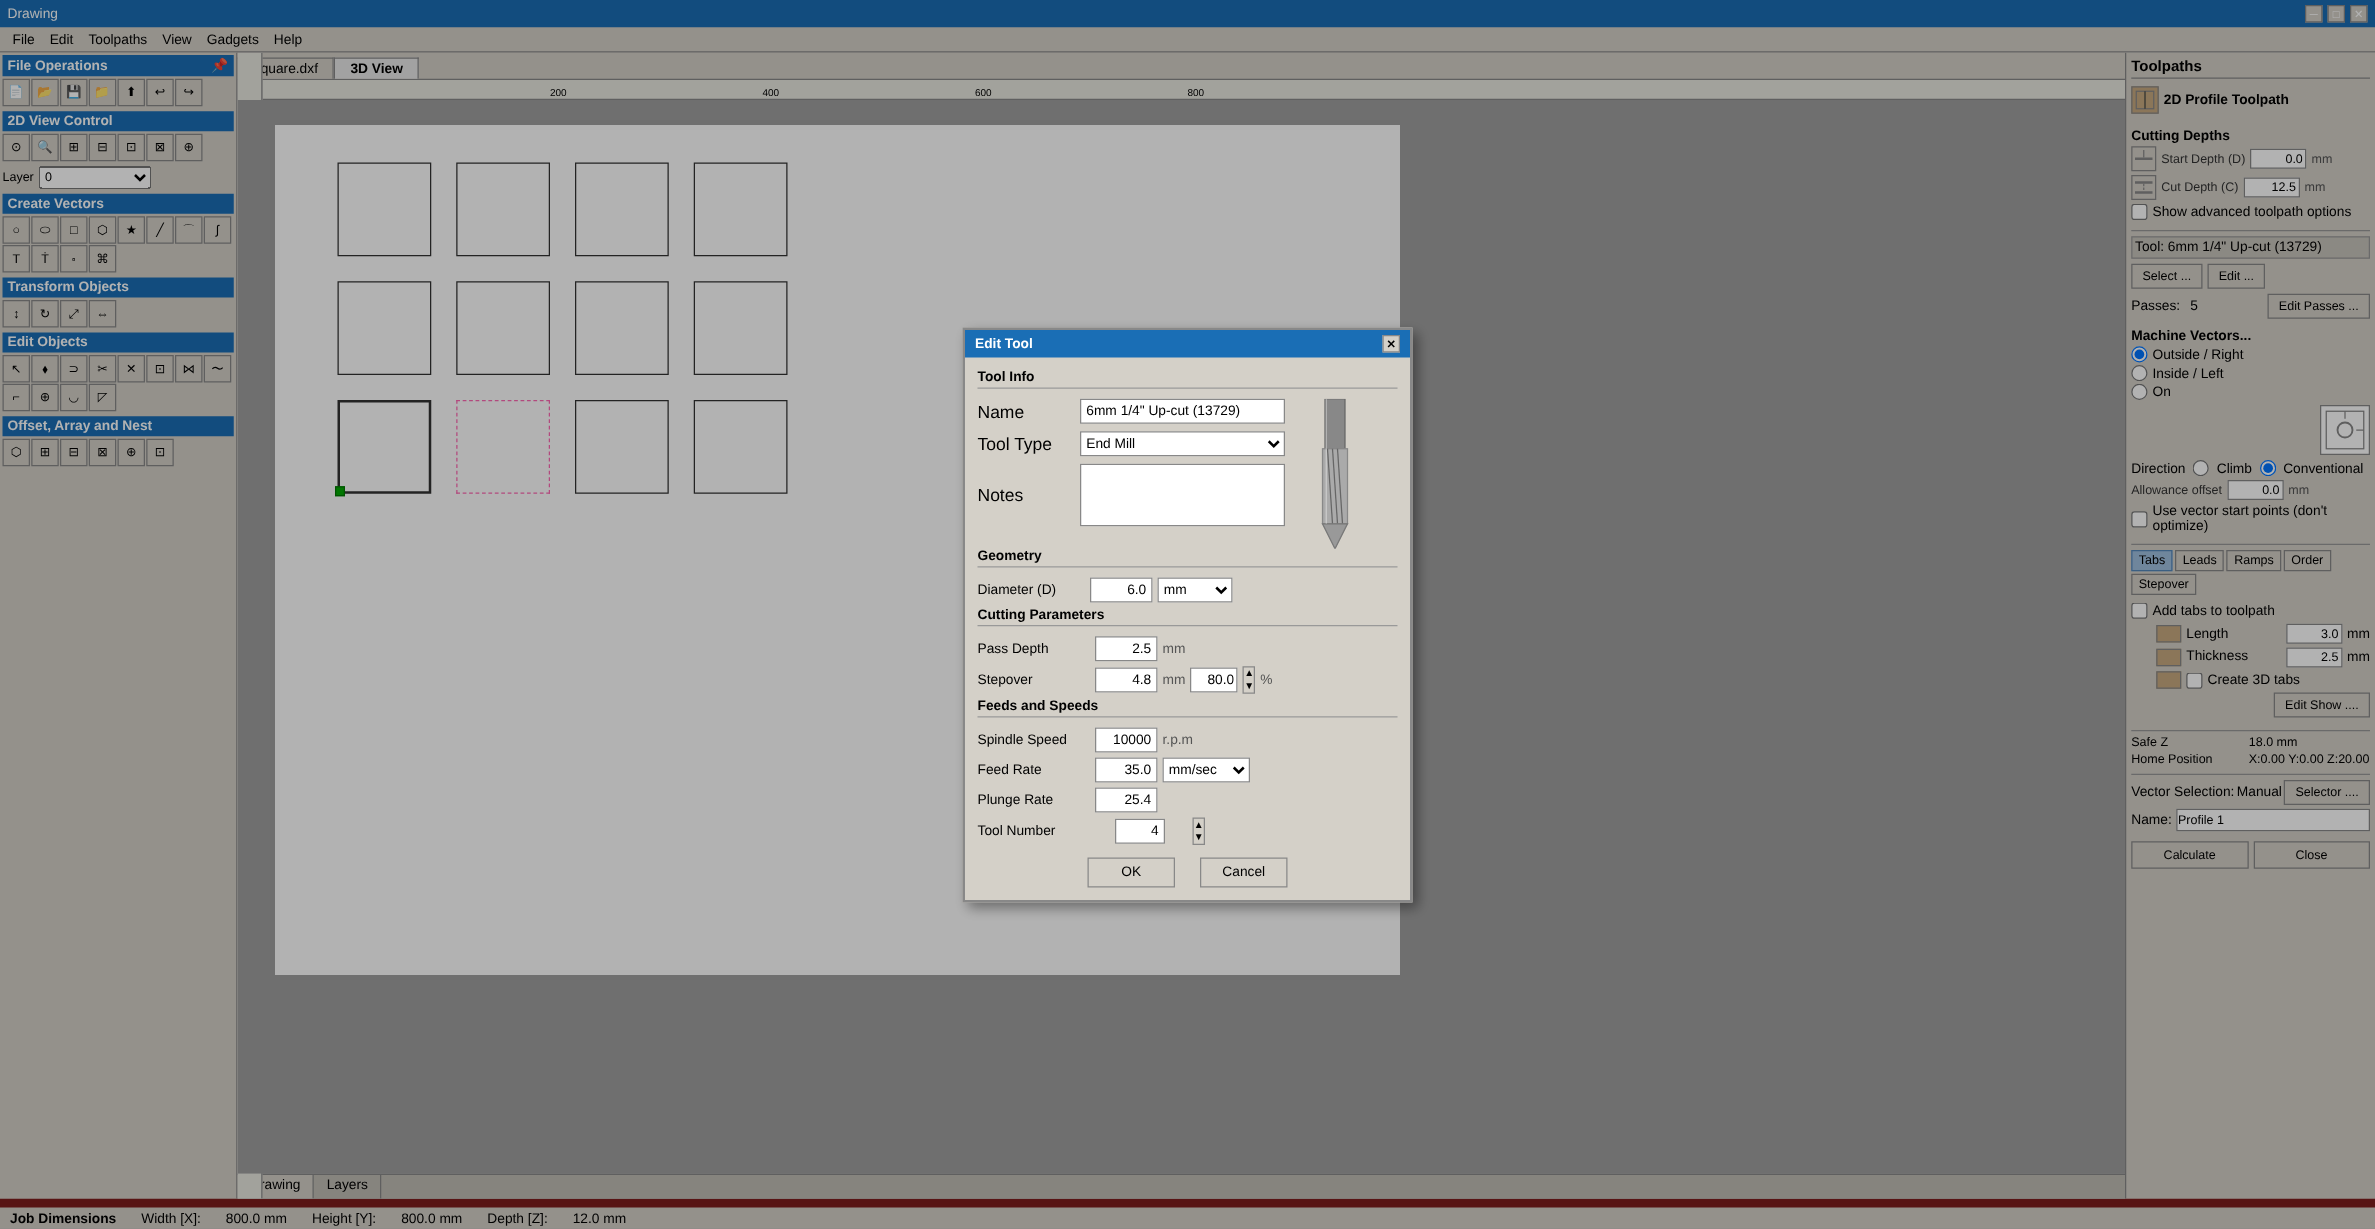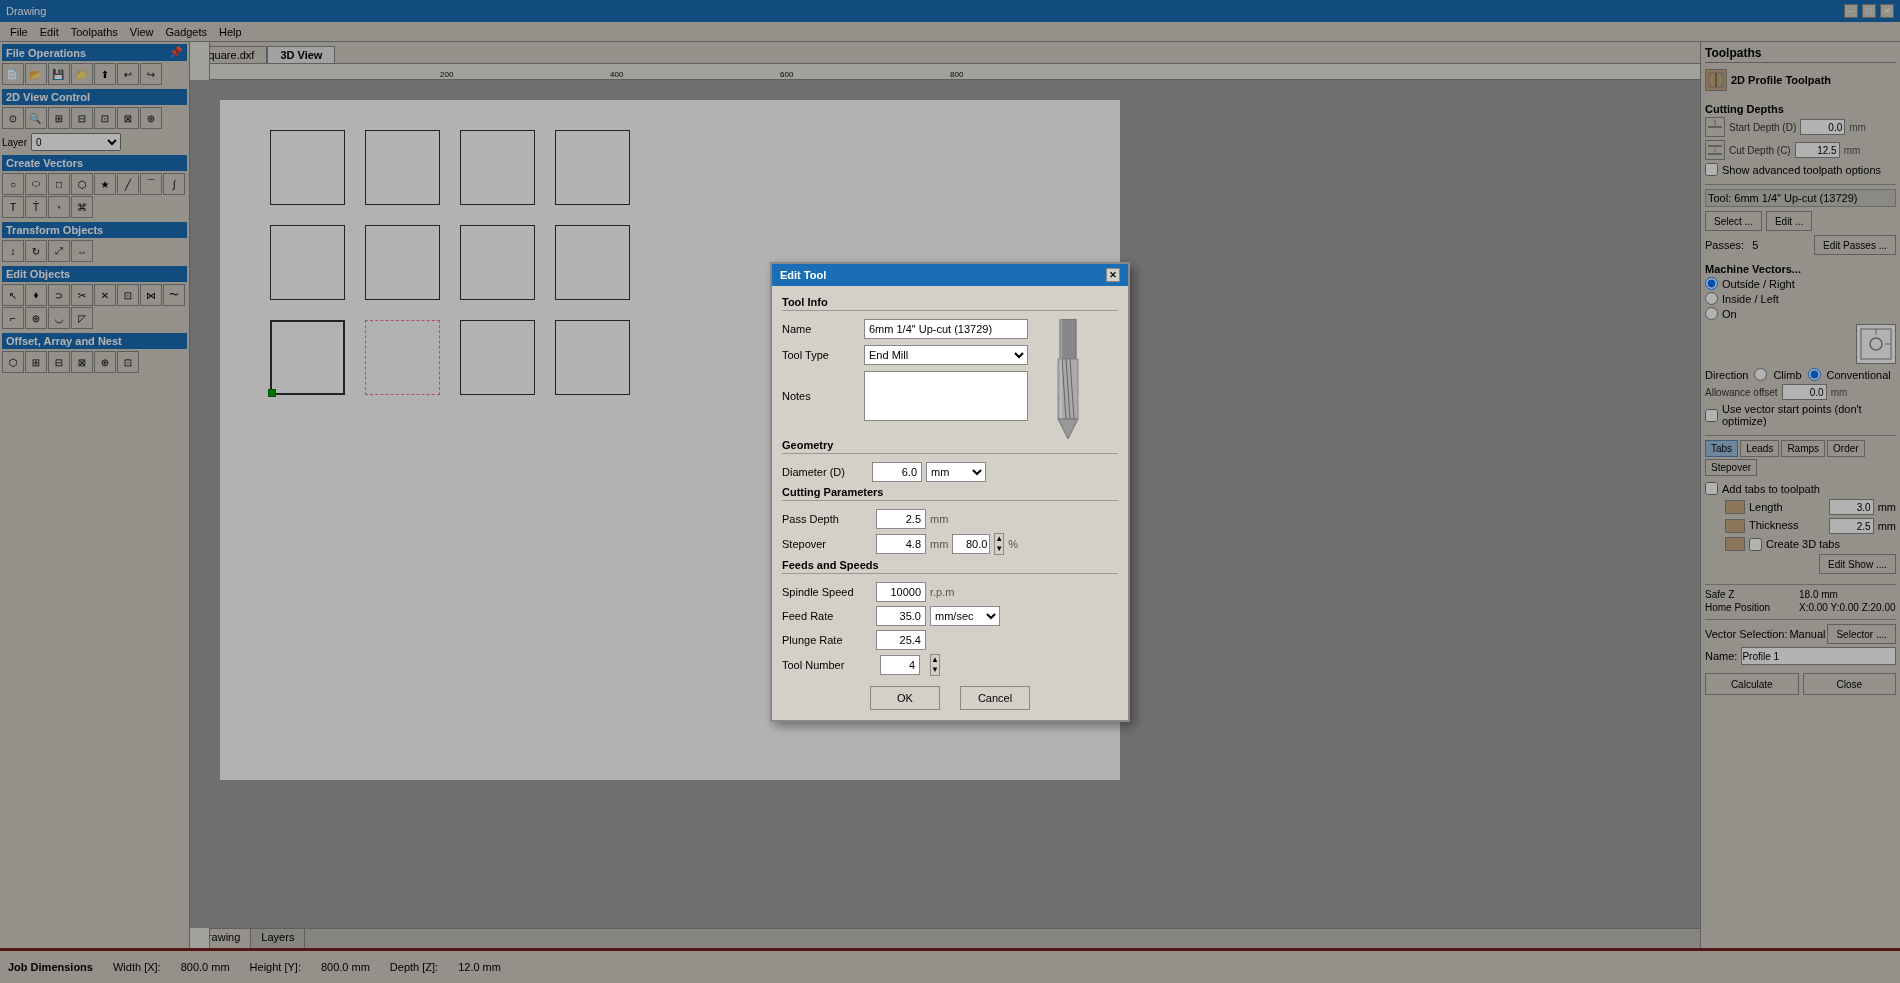--- a/index.html
+++ b/index.html
@@ -267,24 +267,24 @@
       display: flex;
       align-items: center;
       justify-content: center;
       position: relative;
     }
 
     
     .status-bar {
       height: 24px;
       background: #d4d0c8;
-      border-top: 3px solid #7f1d1d;
-      display: flex;
-      align-items: center;
-      padding: 16px 8px;
+      border-top: 7px solid #7f1d1d;
+      display: flex;
+      align-items: center;
+      padding: 1px 8px;
       gap: 20px;
       font-size: 10px;
     }
     .drawing-tab-bar {
       display: flex;
       background: #c0bdb5;
       height: 20px;
       border-top: 1px solid #888;
     }
     .drawing-tab {
@@ -332,21 +332,21 @@
       display: flex;
       align-items: center;
       justify-content: center;
       cursor: pointer;
       font-size: 9px;
       color: black;
     }
     .modal-body { padding: 10px; }
     .modal-section { font-weight: bold; font-size: 11px; margin-bottom: 8px; border-bottom: 1px solid #999; padding-bottom: 2px; }
     .form-row { display: flex; align-items: center; margin-bottom: 6px; }
-    .form-label { width: 82px; font-size: 11px; }
+    .form-label { width: 82px; font-size: 14px; }
     .form-input { flex: 1; height: 20px; border: 1px solid #888; font-size: 11px; padding: 0 4px; background: white; }
     .form-select { flex: 1; height: 20px; border: 1px solid #888; font-size: 11px; background: white; }
     .form-textarea { flex: 1; height: 50px; border: 1px solid #888; font-size: 11px; padding: 2px; background: white; resize: none; }
     .modal-two-col { display: flex; gap: 10px; }
     .modal-left { flex: 1; }
     .modal-right { width: 80px; }
     .drill-image {
       width: 70px;
       height: 120px;
       position: relative;
@@ -358,21 +358,21 @@
     .geom-unit-select { width: 60px; height: 20px; border: 1px solid #888; font-size: 11px; background: white; }
     .cut-row { display: flex; align-items: center; margin-bottom: 4px; gap: 4px; }
     .cut-label { width: 90px; font-size: 11px; }
     .cut-input { width: 50px; height: 20px; border: 1px solid #888; font-size: 11px; text-align: right; padding-right: 4px; background: white; }
     .cut-unit { font-size: 11px; color: #555; }
     .feed-row { display: flex; align-items: center; margin-bottom: 4px; gap: 4px; }
     .feed-label { width: 90px; font-size: 11px; }
     .feed-input { width: 50px; height: 20px; border: 1px solid #888; font-size: 11px; text-align: right; padding-right: 4px; background: white; }
     .feed-unit { font-size: 11px; color: #555; }
     .feed-unit-select { width: 70px; height: 20px; border: 1px solid #888; font-size: 11px; background: white; }
-    .tool-num-row { display: flex; align-items: center; margin-bottom: 4px; gap: 8px; }
+    .tool-num-row { display: flex; align-items: center; margin-bottom: 4px; gap: 20px; }
     .tool-num-label { width: 90px; font-size: 11px; }
     .tool-num-input { width: 40px; height: 20px; border: 1px solid #888; font-size: 11px; text-align: right; padding-right: 4px; background: white; }
     .modal-btn-row { display: flex; justify-content: center; gap: 20px; margin-top: 10px; }
     .modal-btn-ok { width: 70px; height: 24px; background: #d4d0c8; border: 1px solid #888; cursor: pointer; font-size: 11px; }
     .modal-btn-cancel { width: 70px; height: 24px; background: #d4d0c8; border: 1px solid #888; cursor: pointer; font-size: 11px; }
     .stepover-pct-input { width: 38px; height: 20px; border: 1px solid #888; font-size: 11px; text-align: right; padding-right: 2px; background: white; }
     .safe-row { display: flex; align-items: center; gap: 4px; margin-bottom: 2px; }
     .safe-label { font-size: 10px; width: 90px; }
     .safe-val { font-size: 10px; }
   </style>

